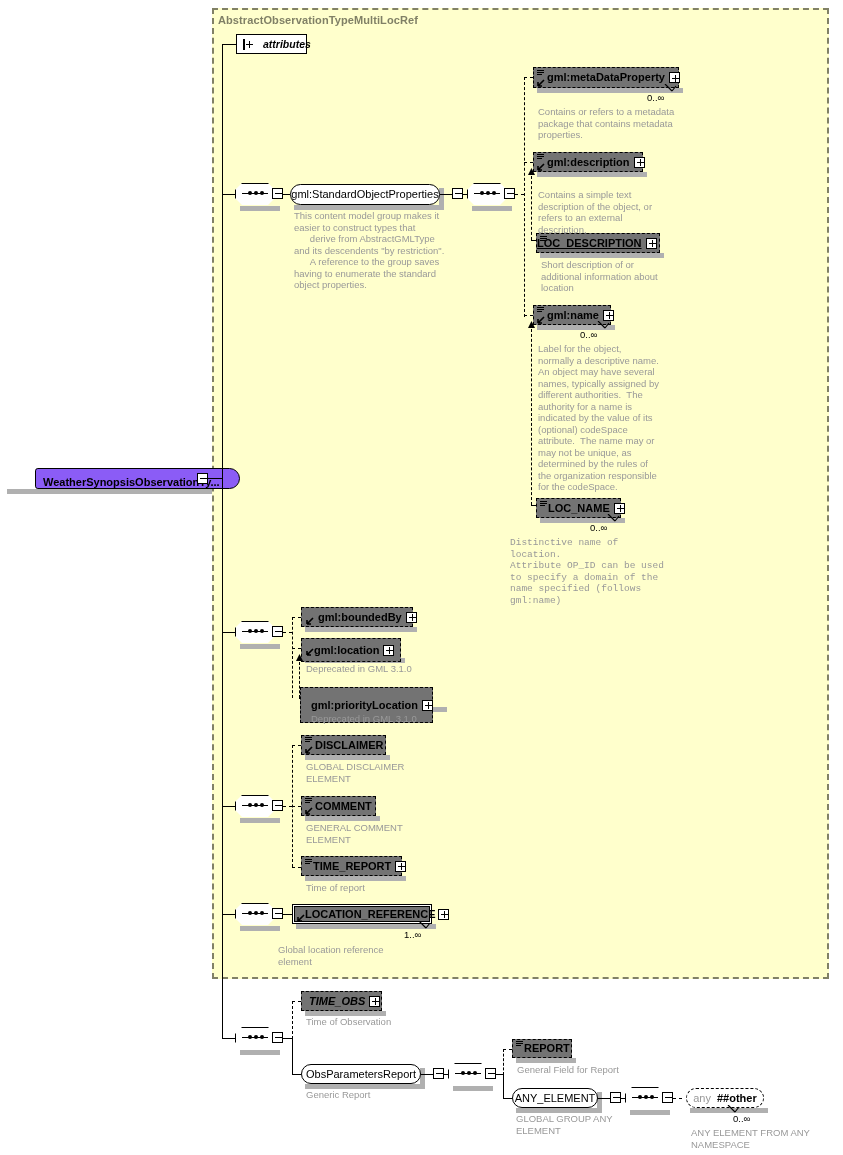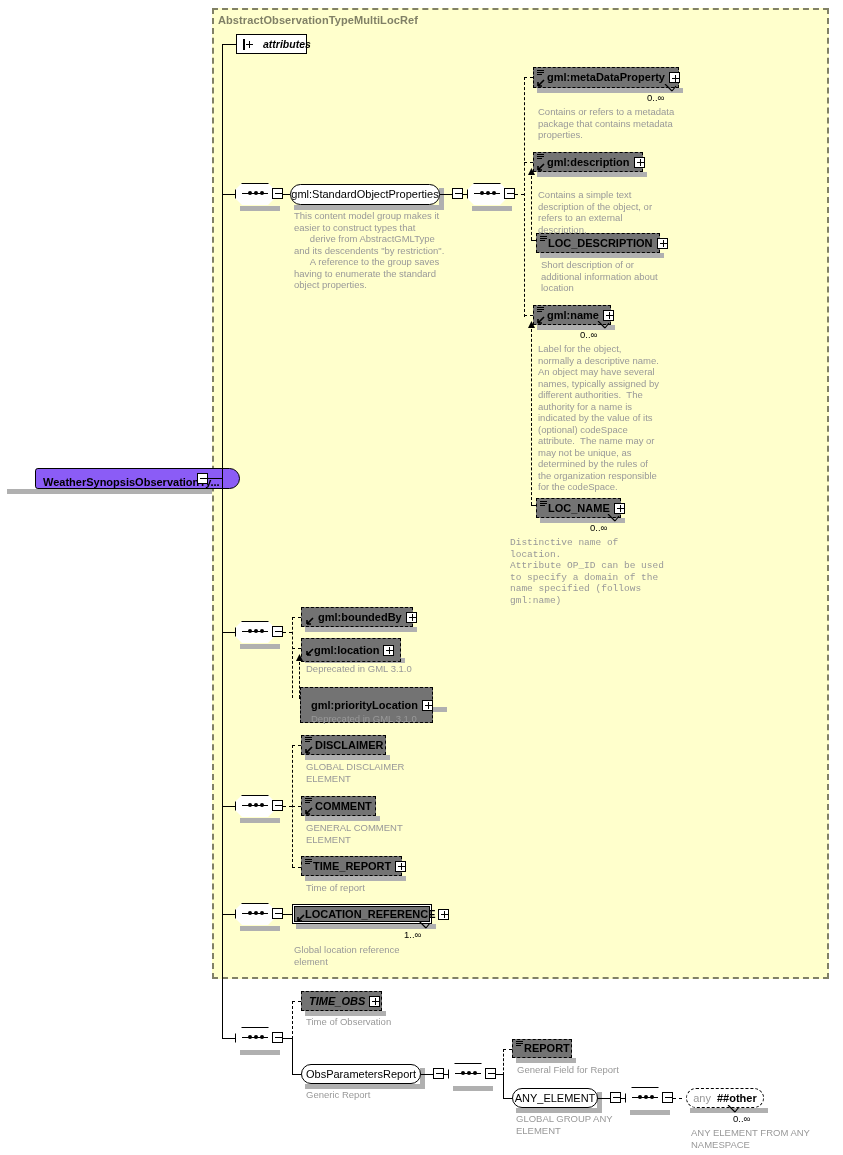--- a/index.html
+++ b/index.html
@@ -185,21 +185,21 @@
     </svg>
   <div class="dl h" style="left:531px;top:240px;width:5px;"></div>
 
   <div class="shadow" style="left:540px;top:253px;width:124px;height:5px;"></div>
   <div class="nodebox opt" style="left:536px;top:233px;width:124px;height:20px;">
     <span class="g-lines" style="left:3px;top:2px;">
       <i style="top:0;width:7px;"></i>
         <i style="top:2px;width:7px;"></i>
         <i style="top:4px;width:5px;"></i>
     </span>
-    <span class="lbl" style="padding-left:11px;">LOC_DESCRIPTION</span>
+    <span class="lbl" style="text-decoration:underline;">LOC_DESCRIPTION</span>
     <span class="exp plus" style="margin-left:4px;"></span>
   </div>
   <div class="anno" style="left:541px;top:259px;width:160px;">Short description of or
 additional information about
 location</div>
 
   <div class="dl h" style="left:524px;top:315px;width:9px;"></div>
   <div class="shadow" style="left:537px;top:325px;width:78px;height:5px;"></div>
   <div class="nodebox opt" style="left:533px;top:305px;width:78px;height:20px;">
     <span class="g-lines" style="left:3px;top:1px;">
@@ -379,21 +379,21 @@
     <svg class="g-arrow" style="left:4px;top:9px;" viewBox="0 0 8 8">
         <path d="M7 1 L1 7 M1 7 L1 3 M1 7 L5 7" stroke="#000" stroke-width="1.6" fill="none"></path>
       </svg>
     <span class="lbl" style="padding-left:12px;">LOCATION_REFERENCE</span>
     <span class="exp plus" style="margin-left:2px;"></span>
   </div>
   <svg style="position:absolute;left:417px;top:921px;width:14px;height:9px;" viewBox="0 0 14 9">
       <path d="M2 0 L9 7 M13 2 L9 7" stroke="#000" stroke-width="1.2" fill="none"></path>
     </svg>
   <div class="card" style="left:404px;top:929px;">1..∞</div>
-  <div class="anno" style="left:294px;top:944px;width:170px;">Global location reference
+  <div class="anno" style="left:278px;top:944px;width:170px;">Global location reference
 element</div>
 
   <div class="ln h" style="left:222px;top:1038px;width:13px;"></div>
   <div class="shadow" style="left:240px;top:1050px;width:40px;height:5px;"></div>
   <div class="seq" style="left:235px;top:1027px;">
     <div class="oct"></div>
       <div class="bar"></div>
     <div class="d" style="left:13px;"></div>
     <div class="d" style="left:19px;"></div>
     <div class="d" style="left:25px;"></div>

